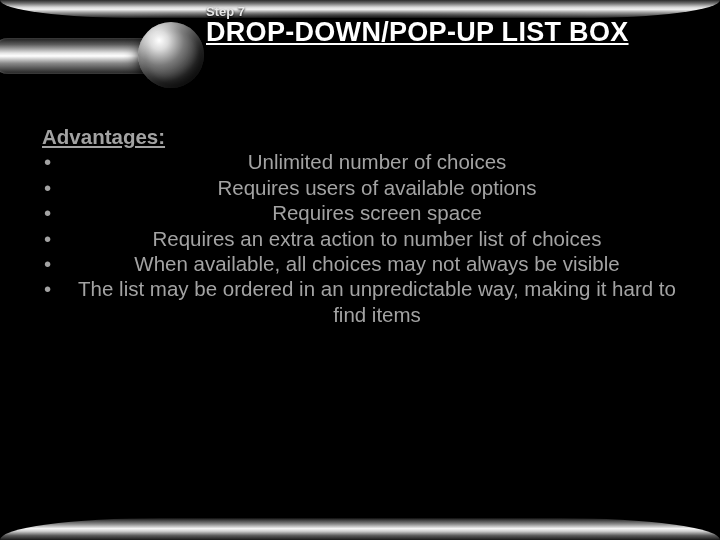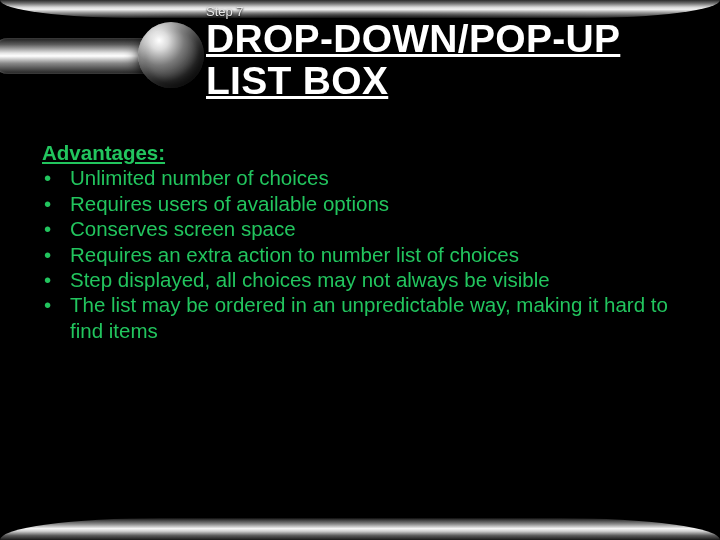--- a/index.html
+++ b/index.html
@@ -86,66 +86,67 @@
     background: radial-gradient(ellipse 55% 100% at 45% 0%, rgba(0,0,0,.85), transparent 70%);
     filter: blur(3px);
   }
 
   
   .kicker {
     position: absolute;
     top: 4px;
     left: 206px;
     font-size: 13px;
-    font-weight: 400;
+    font-weight: 700;
     color: #e8e8e8;
     text-shadow: 0 1px 2px #000;
   }
   .title {
     position: absolute;
     top: 18px;
     left: 206px;
     width: 490px;
-    font-size: 39px;
+    font-size: 27px;
     font-weight: 700;
     line-height: 1.08;
     letter-spacing: 0.3px;
     color: #fff;
     text-decoration: underline;
     text-shadow: 0 2px 3px rgba(0,0,0,.8);
     white-space: pre-line;
   }
 
   
   .content {
     position: absolute;
-    top: 140px;
+    top: 124px;
     left: 42px;
     right: 36px;
     font-size: 20.5px;
     line-height: 1.24;
-    color: #22c55e;
+    color: #a3a3a3;
     text-shadow: 0 1px 2px rgba(0,0,0,.7);
   }
   .heading {
     font-weight: 700;
     text-decoration: underline;
   }
   .bullet-row {
     display: flex;
     align-items: flex-start;
   }
   .bullet-row .dot {
     width: 28px;
     flex: 0 0 28px;
     text-align: left;
     padding-left: 2px;
   }
   .bullet-row .txt {
     flex: 1 1 auto;
+    text-align: center;
   }
 </style>
 </head>
 <body>
 
 <div class="top-band"></div>
 <div class="top-band-shadow"></div>
 
 <div class="orb-wrap">
   <div class="orb-shadow"></div>
@@ -162,31 +163,31 @@
   <div class="bullet-row">
     <div class="dot">•</div>
     <div class="txt">Unlimited number of choices</div>
   </div>
   <div class="bullet-row">
     <div class="dot">•</div>
     <div class="txt">Requires users of available options</div>
   </div>
   <div class="bullet-row">
     <div class="dot">•</div>
-    <div class="txt">Conserves screen space</div>
+    <div class="txt">Requires screen space</div>
   </div>
 
 
   <div class="bullet-row">
     <div class="dot">•</div>
     <div class="txt">Requires an extra action to number list of choices</div>
   </div>
   <div class="bullet-row">
     <div class="dot">•</div>
-    <div class="txt">Step displayed, all choices may not always be visible</div>
+    <div class="txt">When available, all choices may not always be visible</div>
   </div>
   <div class="bullet-row">
     <div class="dot">•</div>
     <div class="txt">The list may be ordered in an unpredictable way, making it hard to find items</div>
   </div>
 </div>
 
 <div class="bottom-band-shadow"></div>
 <div class="bottom-band"></div>
 

